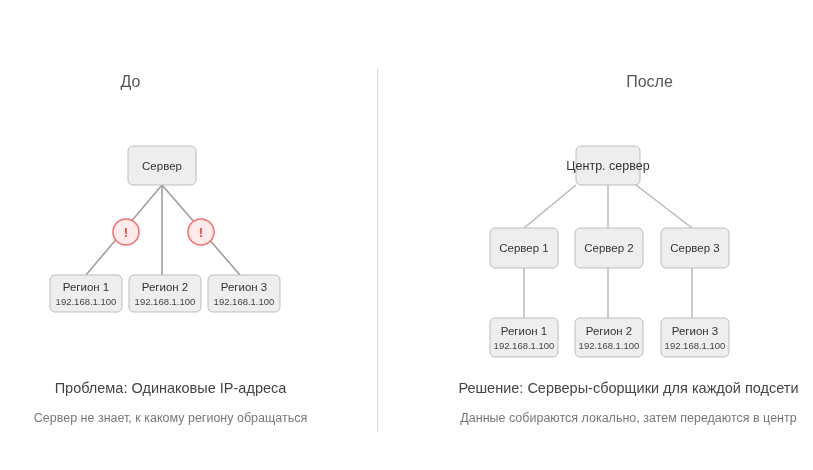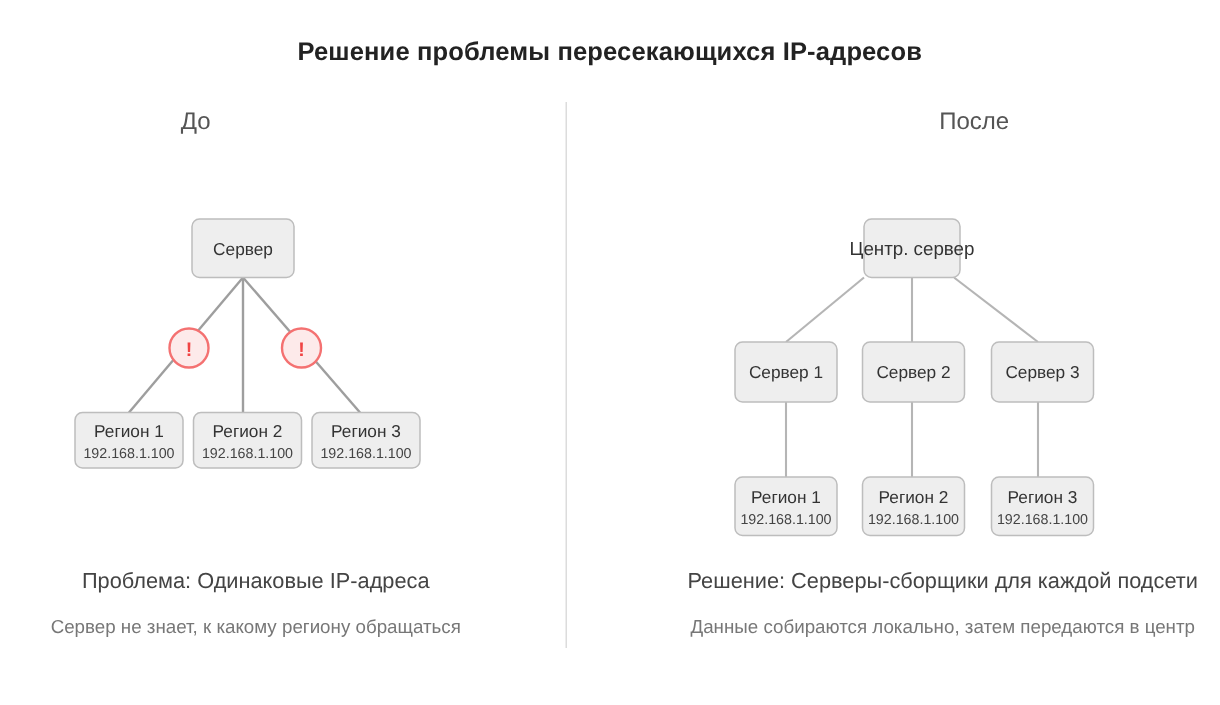--- a/index.html
+++ b/index.html
@@ -128,21 +128,20 @@
   .panel-left .caption-main,
   .panel-left .caption-sub { left: -18px; }
   .panel-right .caption-main,
   .panel-right .caption-sub { left: 15px; }
 </style>
 </head>
 <body>
 
 <div class="page">
 
-  <div class="page-title">Решение проблемы пересекающихся IP-адресов</div>
 
   <div class="divider"></div>
 
   <div class="panel panel-left">
 
     <div class="panel-heading">До</div>
 
     <svg class="diagram" width="377" height="200" viewBox="0 0 377 200">
 
       <line class="edge" x1="162" y1="55" x2="86" y2="145"></line>

